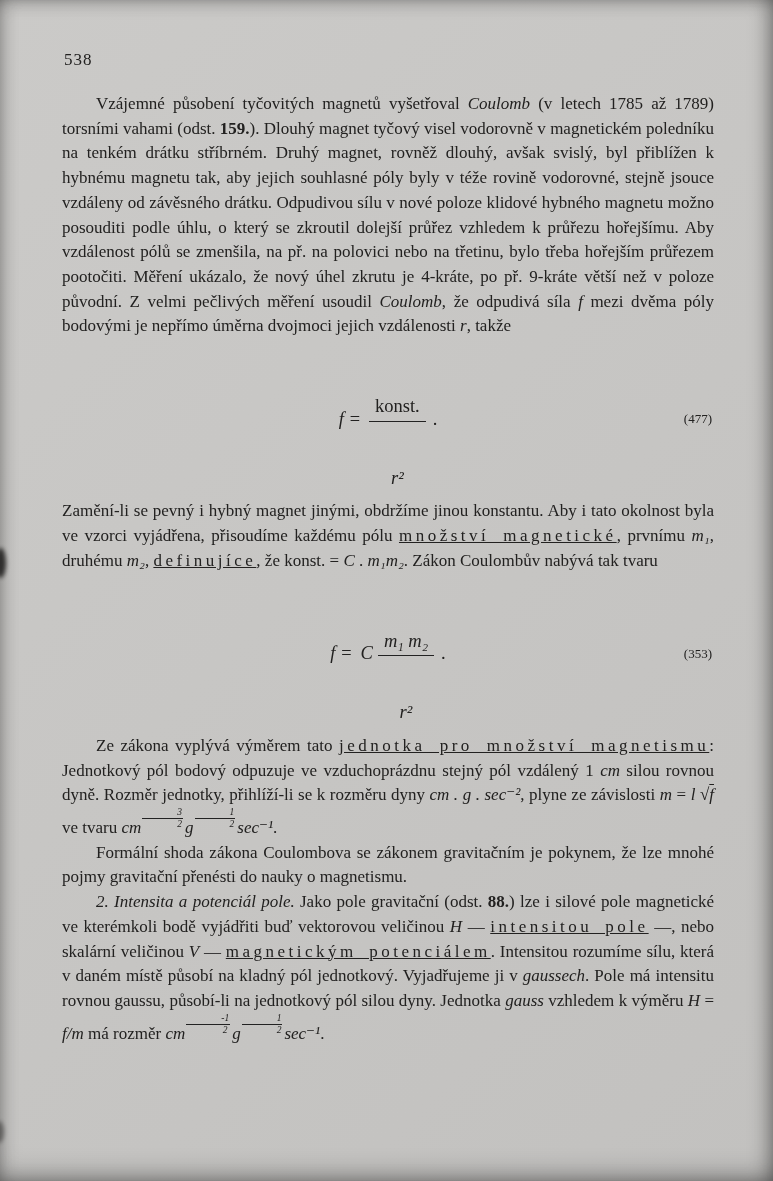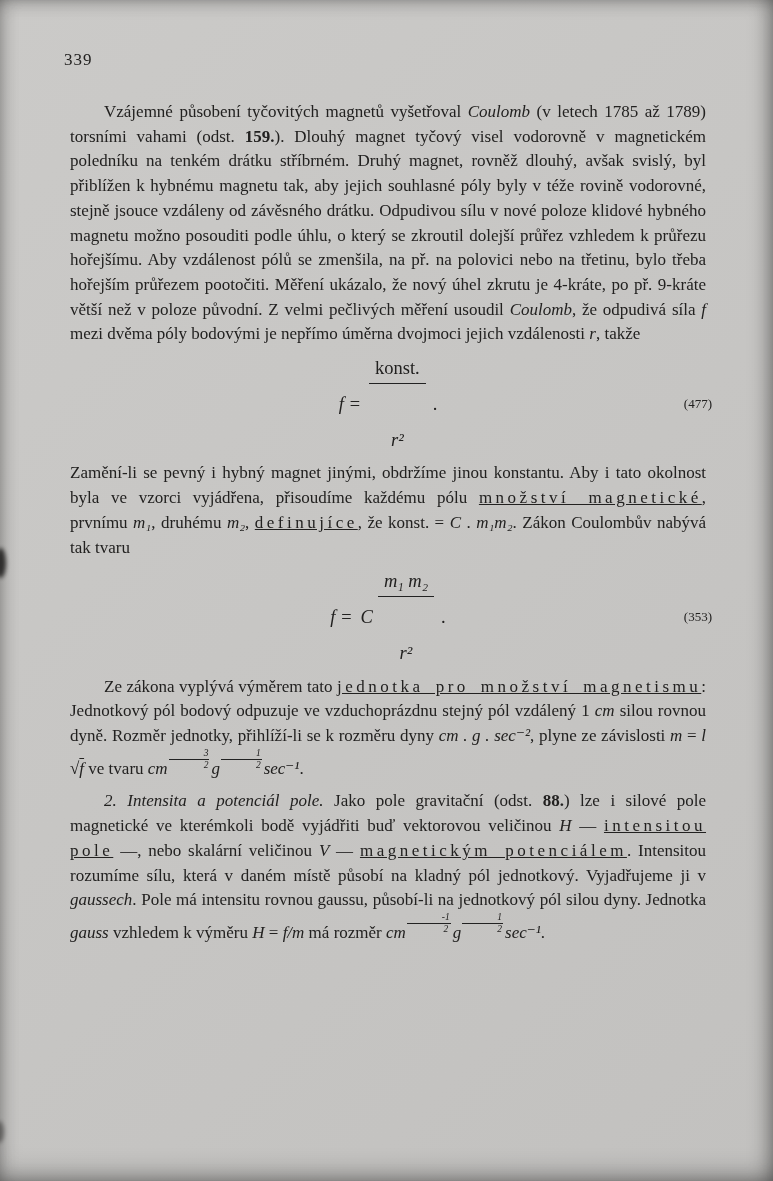--- a/index.html
+++ b/index.html
@@ -23,21 +23,21 @@
   .pageno {
     position: absolute; left: 64px; top: 50px;
     font-size: 17px; letter-spacing: 1px;
   }
   .text-column {
     position: absolute; left: 62px; top: 92px; width: 652px;
     font-size: 17px; line-height: 24.7px;
     text-align: justify;
     text-justify: inter-word;
   }
-  .para { margin: 8px; }
+  .para { margin: 0; }
   .para.indent { text-indent: 34px; }
   .r-i { font-style: italic; }
   .r-b { font-weight: bold; }
   .r-sp { letter-spacing: 3.5px; word-spacing: 4px; text-decoration: underline; }
   .rad { font-style: italic; text-decoration: overline; }
   .fsup {
     display: inline-block; vertical-align: 6px;
     font-size: 9.5px; line-height: 1.05; text-align: center;
     margin: 0 2px 0 1px; font-style: italic;
   }
@@ -46,33 +46,33 @@
   .formula-row {
     position: relative;
     display: flex; align-items: center; justify-content: center;
     margin: 9px 0 9px 0; min-height: 52px;
     font-size: 18.5px;
   }
   .formula-body { display: inline-flex; align-items: center; }
   .formula-body .lhs { font-style: italic; margin-right: 8px; }
   .formula-body .pre { font-style: italic; margin-right: 5px; }
   .frac { display: inline-block; text-align: center; vertical-align: middle; }
-  .frac .num { display: block; padding: 0 6px 2px 6px; border-bottom: 1.4px solid #222; }
+  .frac .num { display: block; padding: 0 6px 2px 6px; border-bottom: 1.4px solid #222; margin-top: 46px; }
   .frac .den { display: block; padding-top: 2px; font-style: italic; margin-top: 42px; }
   .post { margin-left: 7px; }
   .eqtag { position: absolute; right: 2px; top: 50%; transform: translateY(-50%); font-size: 13px; }
   .artifact { position: absolute; background: #1c1b1a; border-radius: 50%; filter: blur(2px); }
   .artifact.left-mid { left: -5px; top: 548px; width: 11px; height: 30px; opacity: 0.85; }
   .artifact.bottom-left { left: -6px; bottom: 38px; width: 10px; height: 22px; opacity: 0.45; }
 </style>
 </head>
 <body>
 
 <div class="page">
-  <div class="pageno">339</div>
+  <div class="pageno">538</div>
   <div class="text-column">
       <p class="para indent"><span>Vzájemné působení tyčovitých magnetů vyšetřoval </span><span class="r-i">Coulomb</span><span> (v letech 1785 až 1789) torsními vahami (odst. </span><span class="r-b">159.</span><span>). Dlouhý magnet tyčový visel vodorovně v magnetickém poledníku na tenkém drátku stříbrném. Druhý magnet, rovněž dlouhý, avšak svislý, byl přiblížen k hybnému magnetu tak, aby jejich souhlasné póly byly v téže rovině vodorovné, stejně jsouce vzdáleny od závěsného drátku. Odpudivou sílu v nové poloze klidové hybného magnetu možno posouditi podle úhlu, o který se zkroutil dolejší průřez vzhledem k průřezu hořejšímu. Aby vzdálenost pólů se zmenšila, na př. na polovici nebo na třetinu, bylo třeba hořejším průřezem pootočiti. Měření ukázalo, že nový úhel zkrutu je 4-kráte, po př. 9-kráte větší než v poloze původní. Z velmi pečlivých měření usoudil </span><span class="r-i">Coulomb</span><span>, že odpudivá síla </span><span class="r-i">f</span><span> mezi dvěma póly bodovými je nepřímo úměrna dvojmoci jejich vzdálenosti </span><span class="r-i">r</span><span>, takže</span></p>
       <div class="formula-row">
         <span class="formula-body">
           <span class="lhs">f =</span>
           <span class="frac">
             <span class="num">konst.</span>
             <span class="den">r²</span>
           </span>
           <span class="post">.</span>
@@ -86,17 +86,18 @@
           <span class="pre">C</span>
           <span class="frac">
             <span class="num r-i">m₁ m₂</span>
             <span class="den">r²</span>
           </span>
           <span class="post">.</span>
         </span>
         <span class="eqtag">(353)</span>
       </div>
       <p class="para indent"><span>Ze zákona vyplývá výměrem tato </span><span class="r-sp">jednotka pro množství magnetismu</span><span>: Jednotkový pól bodový odpuzuje ve vzduchoprázdnu stejný pól vzdálený 1 </span><span class="r-i">cm</span><span> silou rovnou dyně. Rozměr jednotky, přihlíží-li se k rozměru dyny </span><span class="r-i">cm . g . sec⁻²</span><span>, plyne ze závislosti </span><span class="r-i">m</span><span> = </span><span class="r-i">l </span><span class="r-i">√<span class="rad">f</span></span><span> ve tvaru </span><span class="r-i">cm</span><span class="fsup"><span class="fs-n">3</span><span class="fs-d">2</span></span><span class="r-i">g</span><span class="fsup"><span class="fs-n">1</span><span class="fs-d">2</span></span><span class="r-i">sec⁻¹</span><span>.</span></p>
+      <p class="para indent"><span>Formální shoda zákona Coulombova se zákonem gravitačním je pokynem, že lze mnohé pojmy gravitační přenésti do nauky o magnetismu.</span></p>
       <p class="para indent"><span class="r-i">2. Intensita a potenciál pole.</span><span> Jako pole gravitační (odst. </span><span class="r-b">88.</span><span>) lze i silové pole magnetické ve kterémkoli bodě vyjádřiti buď vektorovou veličinou </span><span class="r-i">H</span><span> — </span><span class="r-sp">intensitou pole</span><span> —, nebo skalární veličinou </span><span class="r-i">V</span><span> — </span><span class="r-sp">magnetickým potenciálem</span><span>. Intensitou rozumíme sílu, která v daném místě působí na kladný pól jednotkový. Vyjadřujeme ji v </span><span class="r-i">gaussech</span><span>. Pole má intensitu rovnou gaussu, působí-li na jednotkový pól silou dyny. Jednotka </span><span class="r-i">gauss</span><span> vzhledem k výměru </span><span class="r-i">H</span><span> = </span><span class="r-i">f/m</span><span> má rozměr </span><span class="r-i">cm</span><span class="fsup"><span class="fs-n">-1</span><span class="fs-d">2</span></span><span class="r-i">g</span><span class="fsup"><span class="fs-n">1</span><span class="fs-d">2</span></span><span class="r-i">sec⁻¹</span><span>.</span></p>
     </div>
   <div class="artifact left-mid"></div>
   <div class="artifact bottom-left"></div>
 </div>
 
 </body></html>

